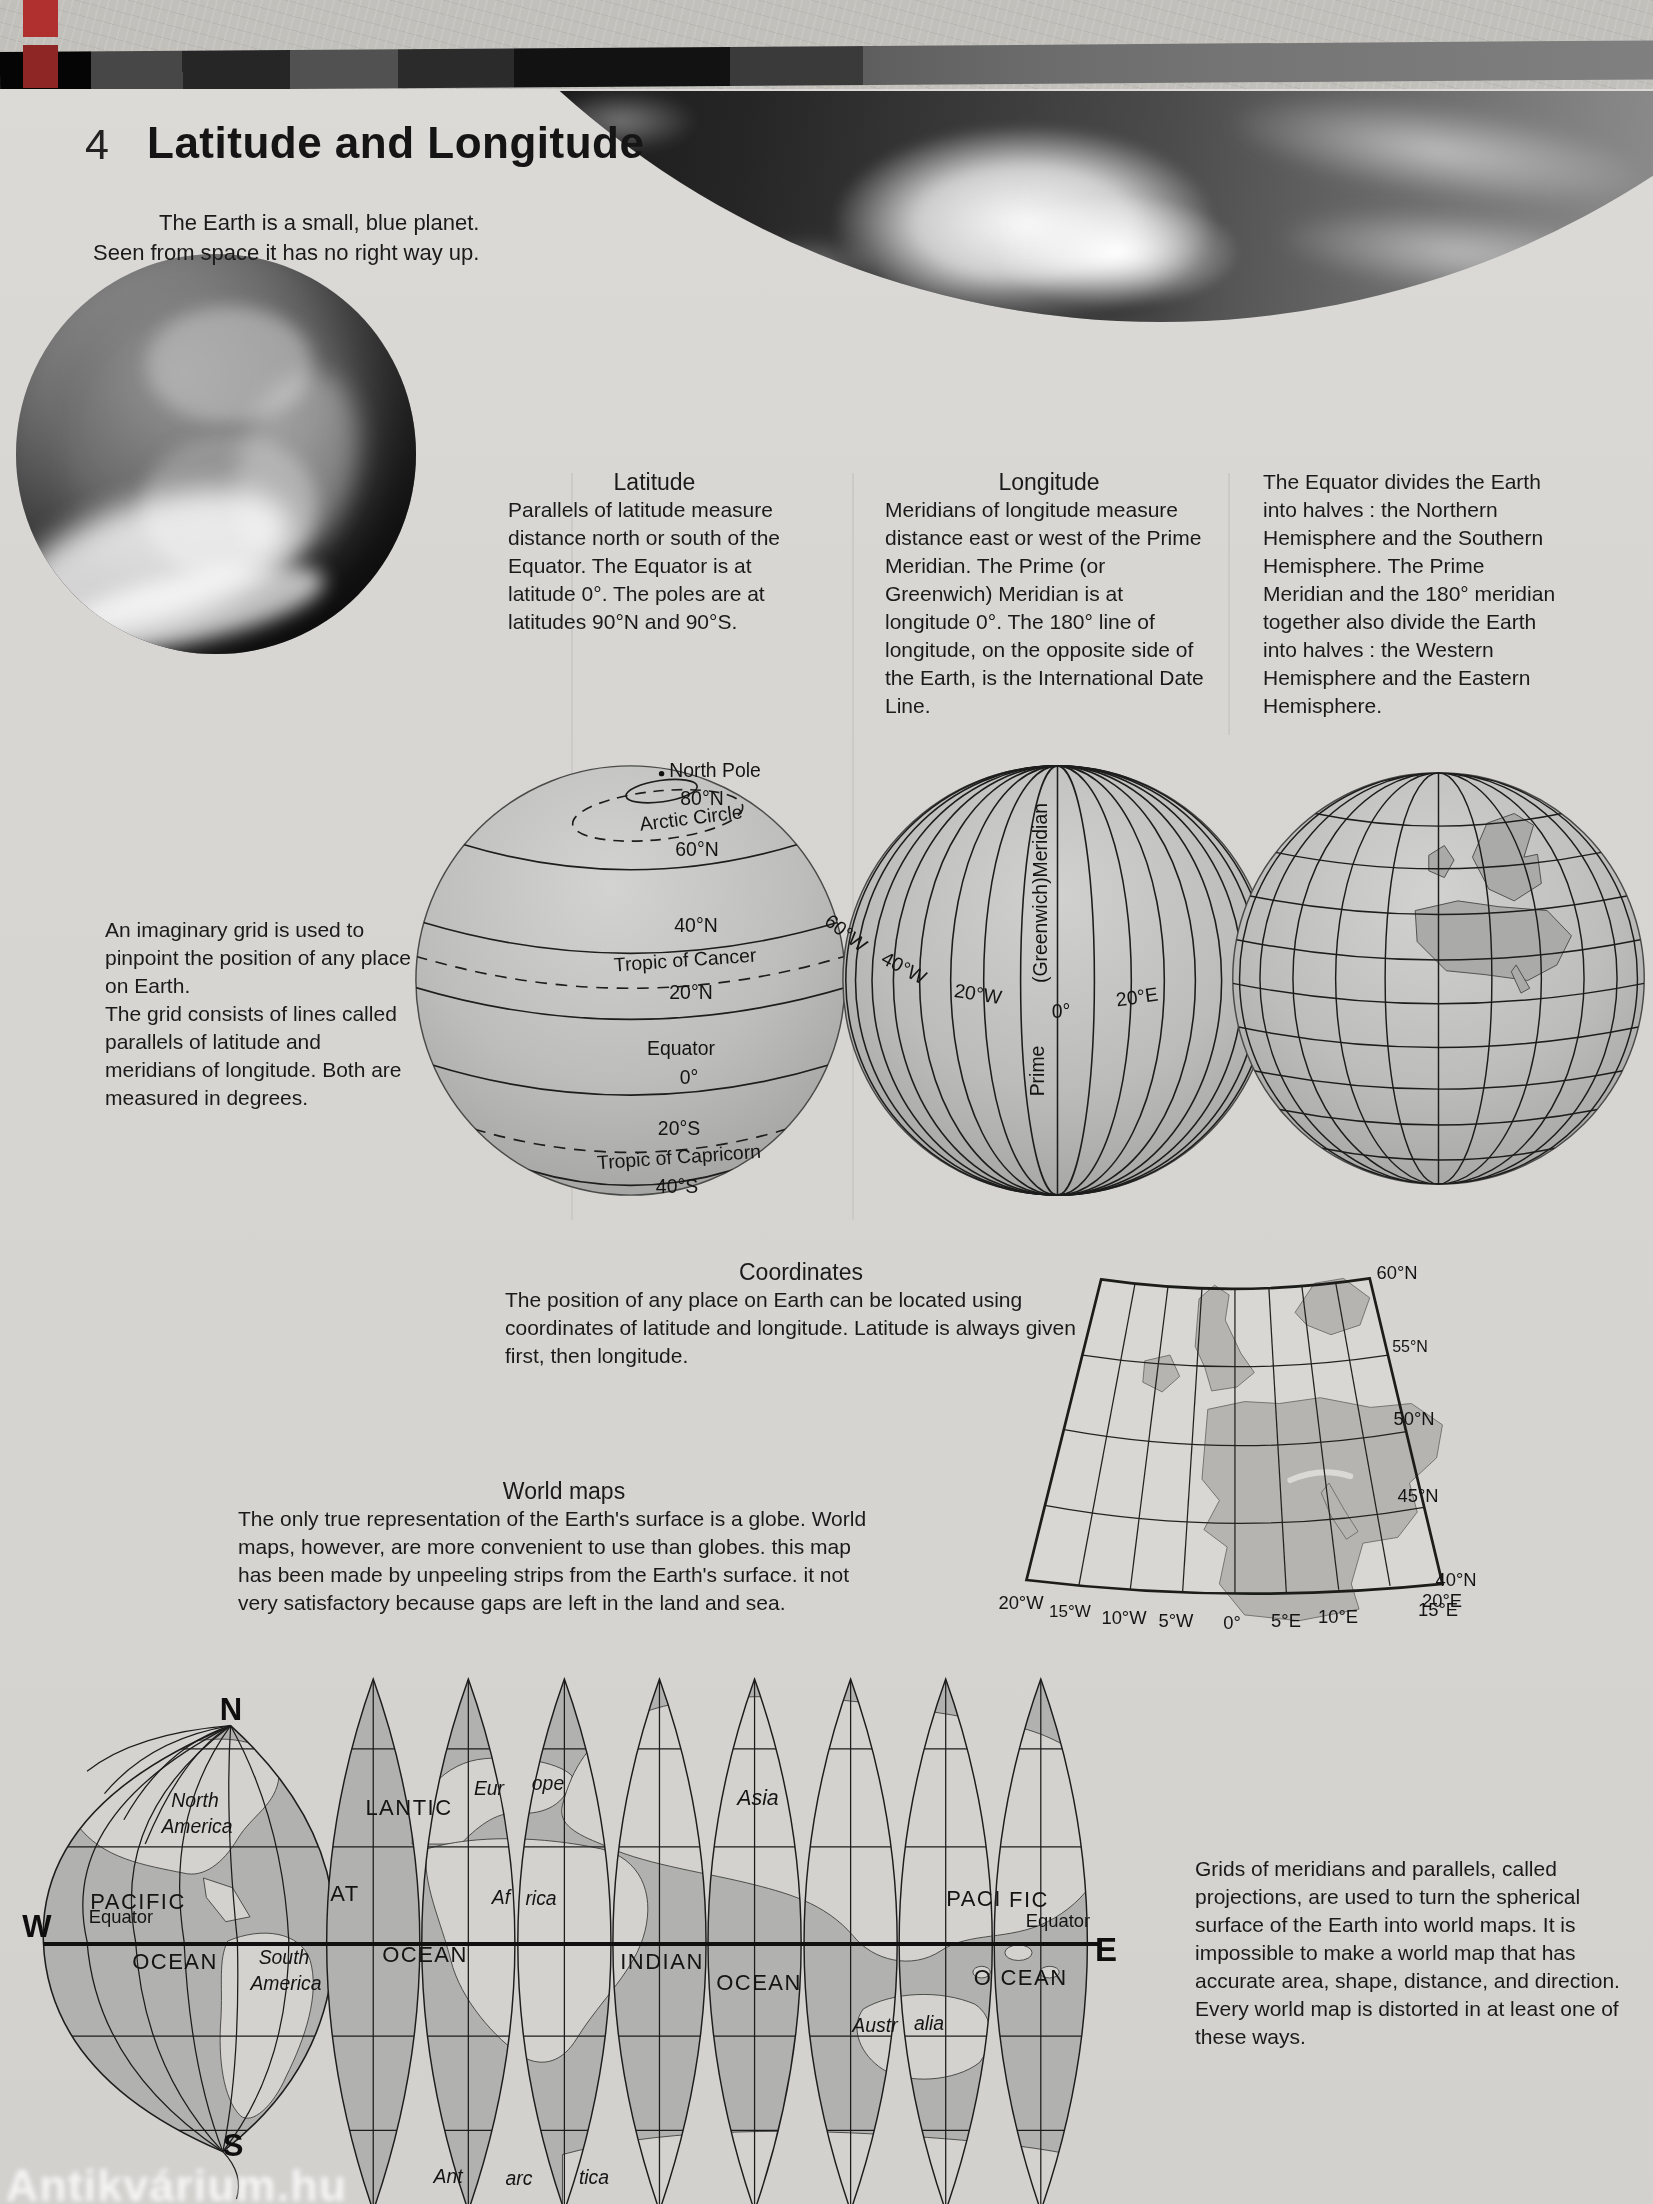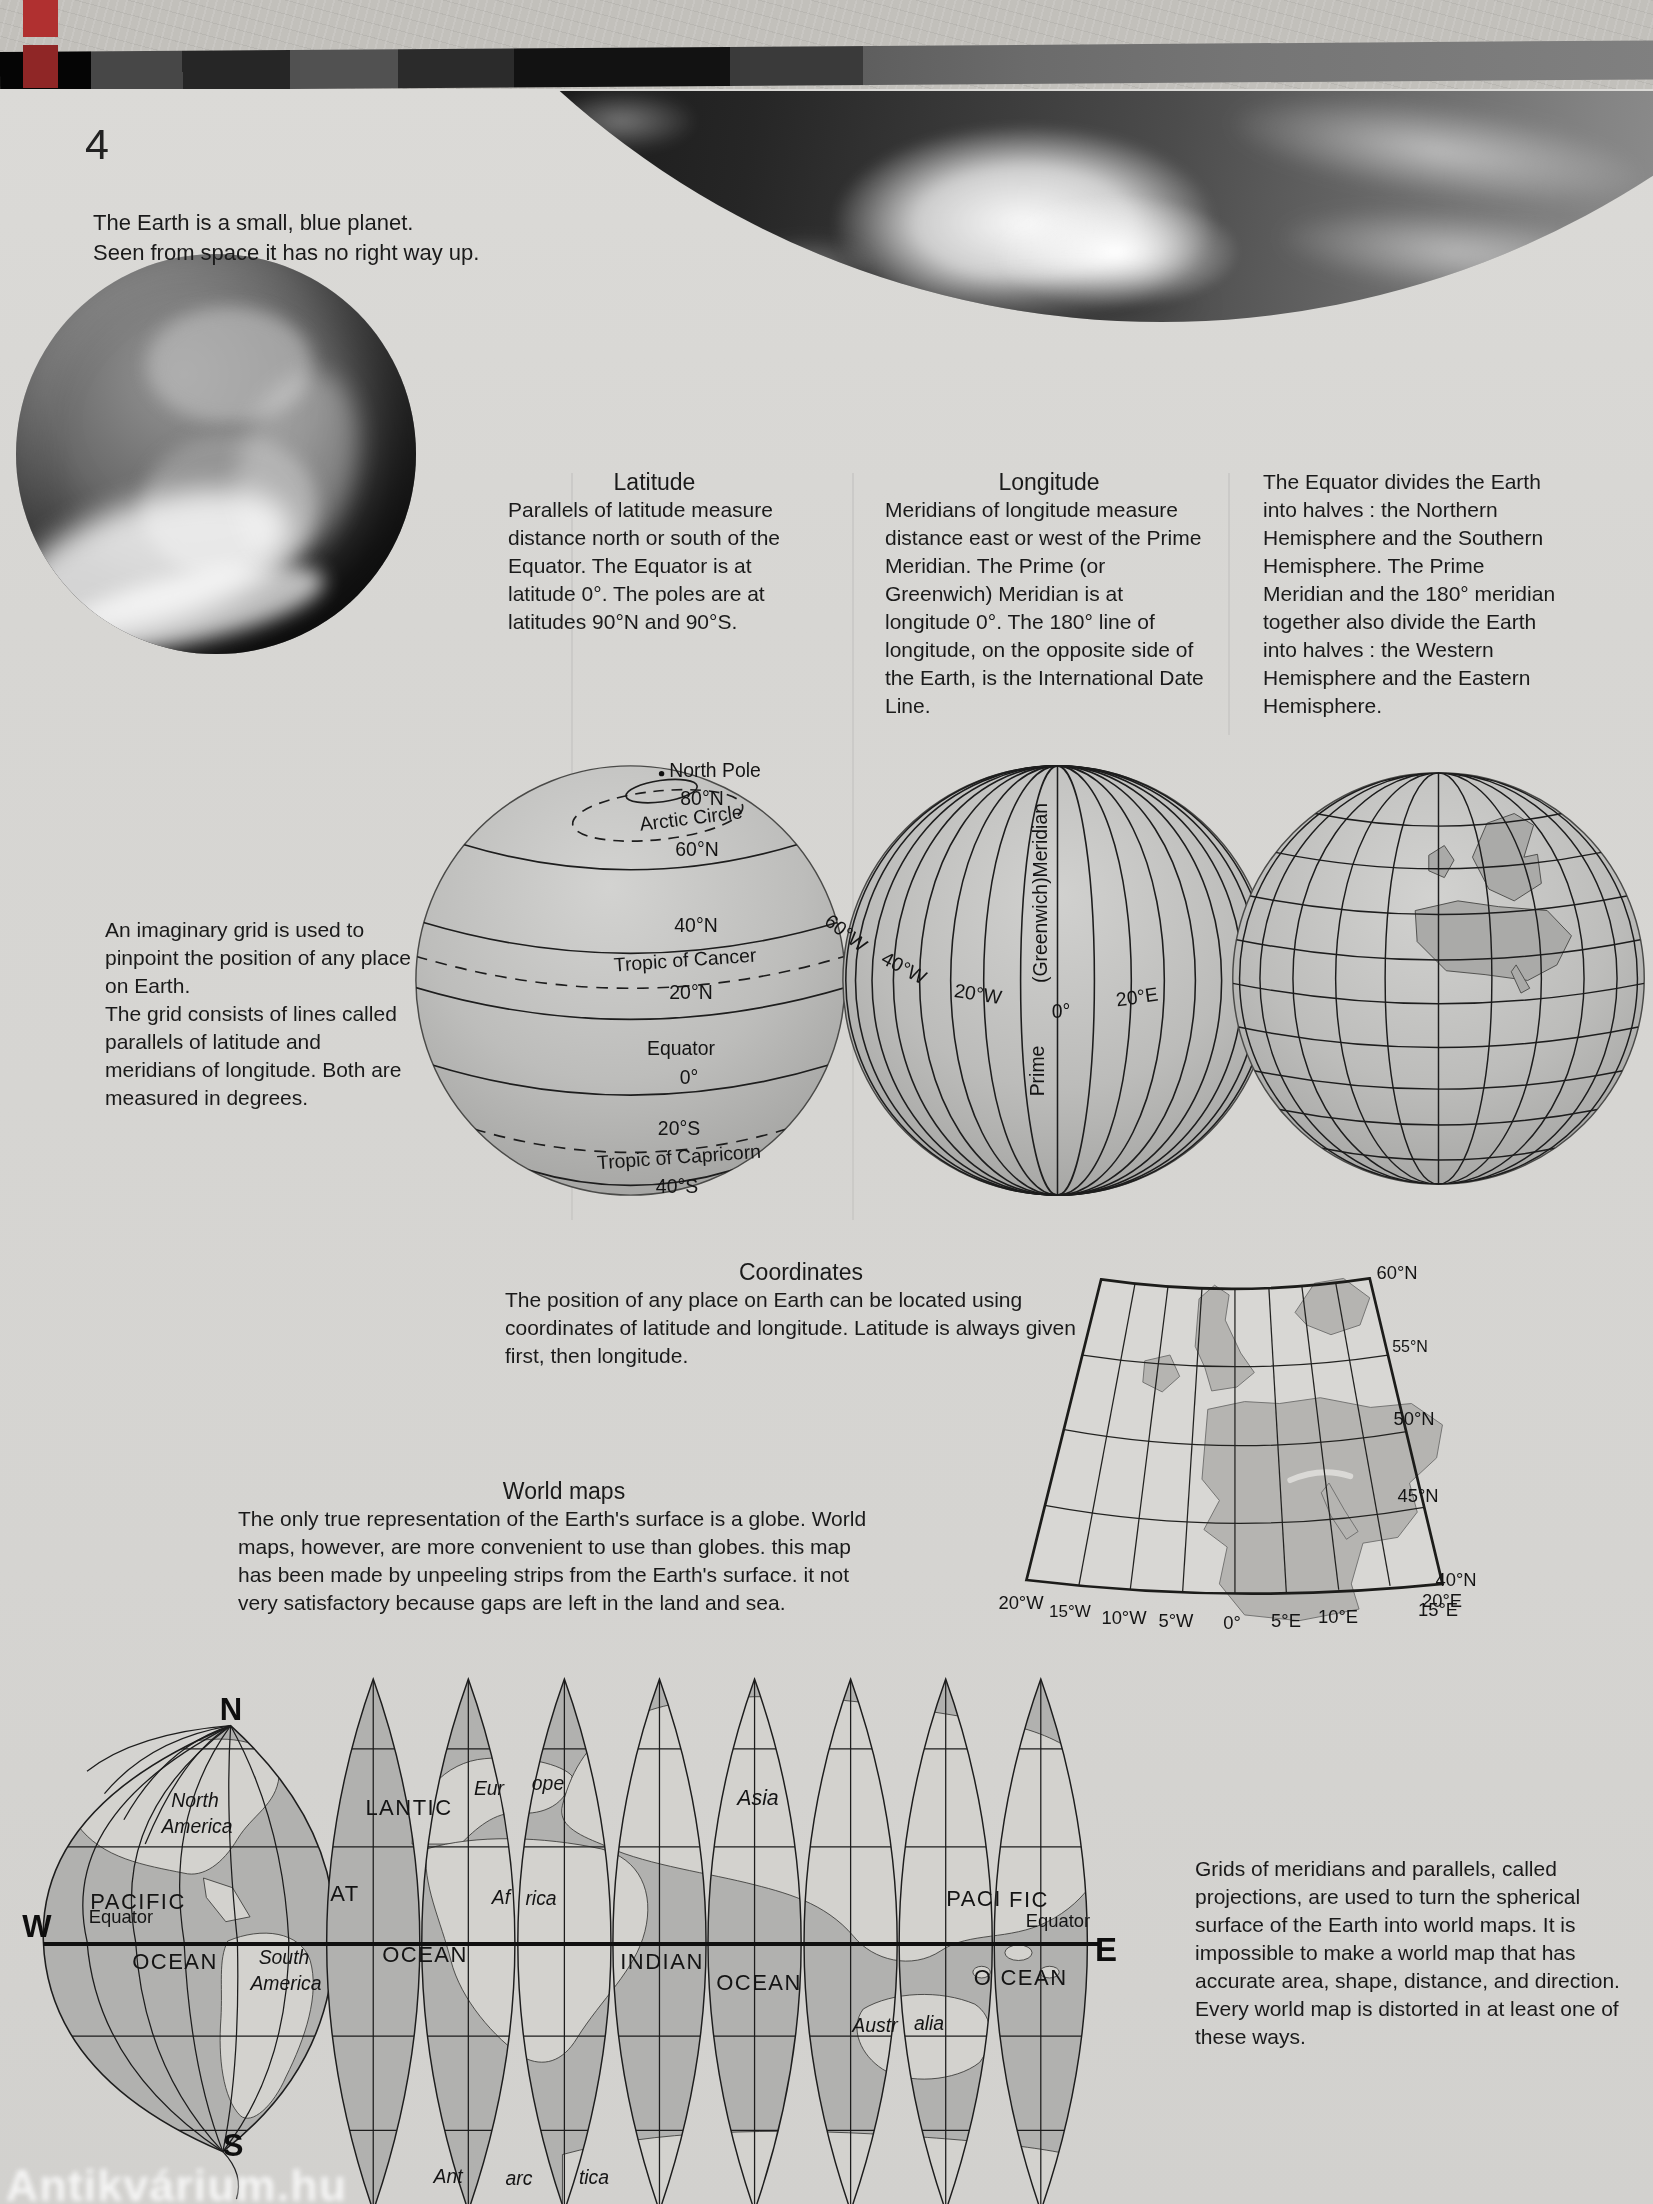--- a/index.html
+++ b/index.html
@@ -63,22 +63,23 @@
 
   <div class="globe-photo">
     <div class="gl-blob" style="left:131px;top:53px;width:165px;height:116px;background:#b8b8b8;opacity:.7;filter:blur(8.7px);"></div>
     <div class="gl-blob" style="left:126px;top:180px;width:175px;height:146px;background:#9d9d9d;opacity:.8;filter:blur(8.7px);"></div>
     <div class="gl-blob" style="left:-9.7px;top:247px;width:291px;height:126px;background:#ffffff;opacity:.8;filter:blur(13.6px);transform:rotate(-18deg);"></div>
     <div class="gl-blob" style="left:39px;top:320px;width:272px;height:68px;background:#ffffff;opacity:.7;filter:blur(9.7px);transform:rotate(-12deg);"></div>
     <div class="gl-blob" style="left:223px;top:116px;width:116px;height:194px;background:#ffffff;opacity:.3;filter:blur(11.6px);transform:rotate(15deg);"></div>
   </div>
 
   <div class="txt title-num" style="left:85px;top:120px;">4</div>
-
-  <div class="txt" style="left:93px;top:208px;font-size:22px;line-height:30px;">
+  <div class="txt title-main" style="left:147px;top:118px;">Latitude and Longitude</div>
+
+  <div class="txt" style="left:93px;top:208px;font-size:22px;line-height:30px;text-align:right;">
     <div>The Earth is a small, blue planet.</div>
     <div>Seen from space it has no right way up.</div>
   </div>
 
   <div class="sep" style="left:571px;top:473px;height:747px;"></div>
   <div class="sep" style="left:852px;top:473px;height:747px;"></div>
   <div class="sep" style="left:1228px;top:473px;height:262px;"></div>
 
   <div class="txt" style="left:508px;top:468px;width:293px;">
     <div class="head-txt">Latitude</div>

